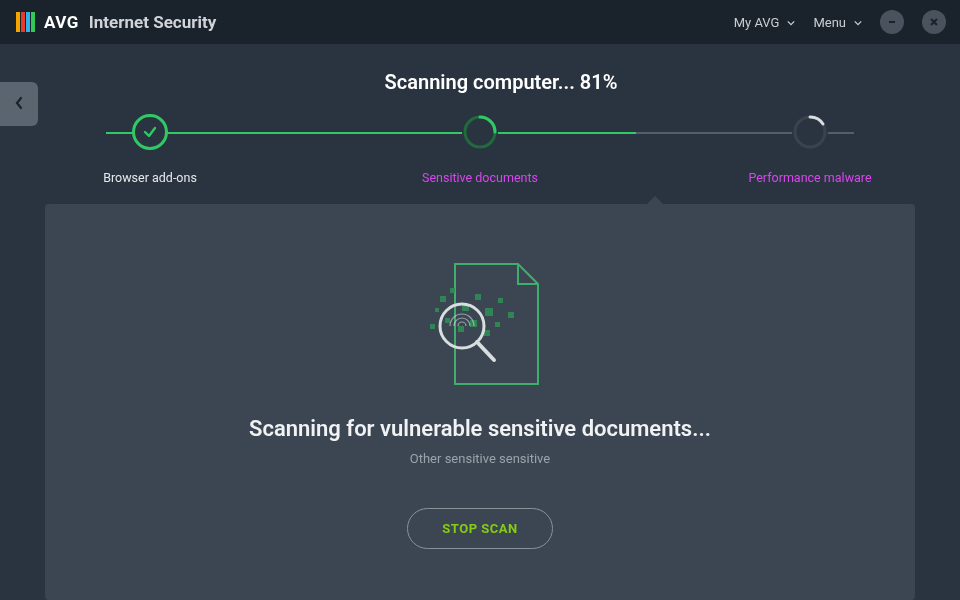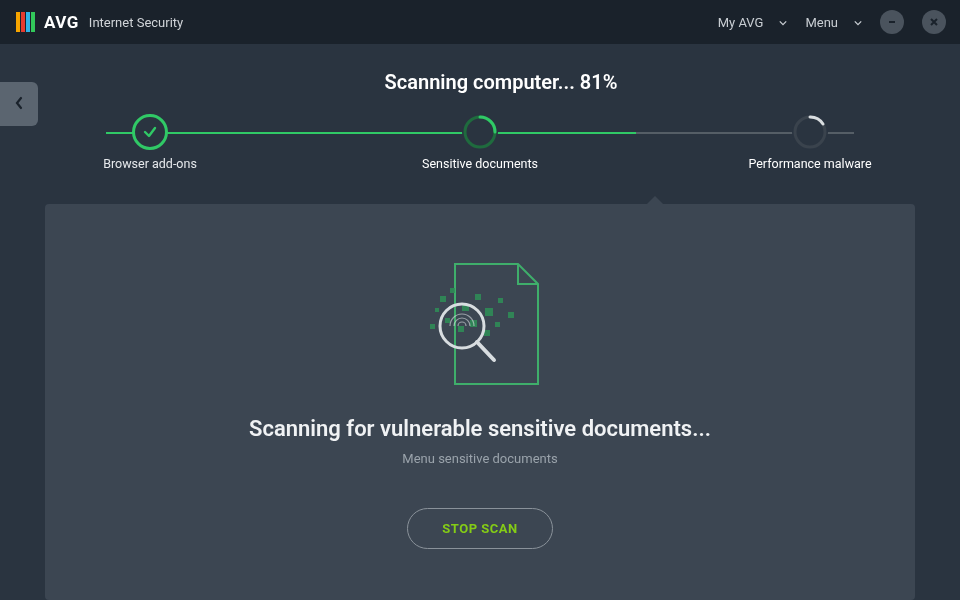--- a/index.html
+++ b/index.html
@@ -15,23 +15,23 @@
   .header {
     height: 44px;
     background: #1a222b;
     display: flex;
     align-items: center;
     padding: 16px 14px;
   }
   .logo { display: flex; align-items: center; gap: 6px; }
   .logo-graphic { width: 24px; height: 24px; position: relative; }
   .brand-strong { font-weight: 700; font-size: 17px; color: #fff; letter-spacing: .5px;}
-  .brand-light { font-weight: 400; font-size: 13px; color: #d0d4d8; margin-left: 4px;}
+  .brand-light { font-weight: 700; font-size: 17px; color: #d0d4d8; margin-left: 4px;}
   .header-right { margin-left: auto; display: flex; align-items: center; gap: 18px; font-size: 13px; color: #c9ced3; }
-  .header-link { display: flex; align-items: center; gap: 16px; cursor: pointer; }
+  .header-link { display: flex; align-items: center; gap: 8px; cursor: pointer; }
   .chevron-down { width: 8px; height: 8px; }
   .win-btn {
     width: 24px; height: 24px; border-radius: 50%;
     background: #4a535d; color: #1a222b;
     display: flex; align-items: center; justify-content: center;
     font-weight: 700; cursor: pointer; font-size: 14px;
   }
   
   .back-tab {
     position: absolute; left: 0; top: 82px;
@@ -59,22 +59,22 @@
   .steps { position: absolute; top: 0; left: 0; right: 0; display: flex; justify-content: space-between; }
   .step { display: flex; flex-direction: column; align-items: center; width: 160px; }
   .step-circle {
     width: 36px; height: 36px; border-radius: 50%;
     background: #2a3440;
     display: flex; align-items: center; justify-content: center;
   }
   .ring-done { border: 3px solid #30c966; }
   .ring-active { position: relative; }
   .ring-pending { position: relative; }
-  .step-label { margin-top: 6px; font-size: 12.5px; color: #e6e9ec; white-space: nowrap; }
-  .step-label.dim { color: #ffffff; }
+  .step-label { margin-top: 20px; font-size: 12.5px; color: #e6e9ec; white-space: nowrap; }
+  .step-label.dim { color: #d946ef; }
   
   .panel {
     margin: 10px 45px 0 45px;
     background: #3c4652;
     border-radius: 4px;
     height: 396px;
     position: relative;
     display: flex; flex-direction: column; align-items: center;
     padding-top: 42px;
   }
@@ -218,15 +218,15 @@
       <circle cx="72" cy="80" r="22" fill="none" stroke="#d8dde0" stroke-width="3"></circle>
       <line x1="87" y1="96" x2="104" y2="114" stroke="#d8dde0" stroke-width="4" stroke-linecap="round"></line>
       <g stroke="#d8dde0" stroke-width="1.2" fill="none" opacity="0.6">
         <path d="M60 80 a12 12 0 0 1 24 0"></path>
         <path d="M64 80 a8 8 0 0 1 16 0"></path>
         <path d="M68 80 a4 4 0 0 1 8 0"></path>
       </g>
     </svg>
   </div>
   <div class="scan-heading">Scanning for vulnerable sensitive documents...</div>
-  <div class="scan-sub">Menu sensitive documents</div>
+  <div class="scan-sub">Other sensitive sensitive</div>
   <button class="stop-btn">STOP SCAN</button>
 </div>
 
 </body></html>

